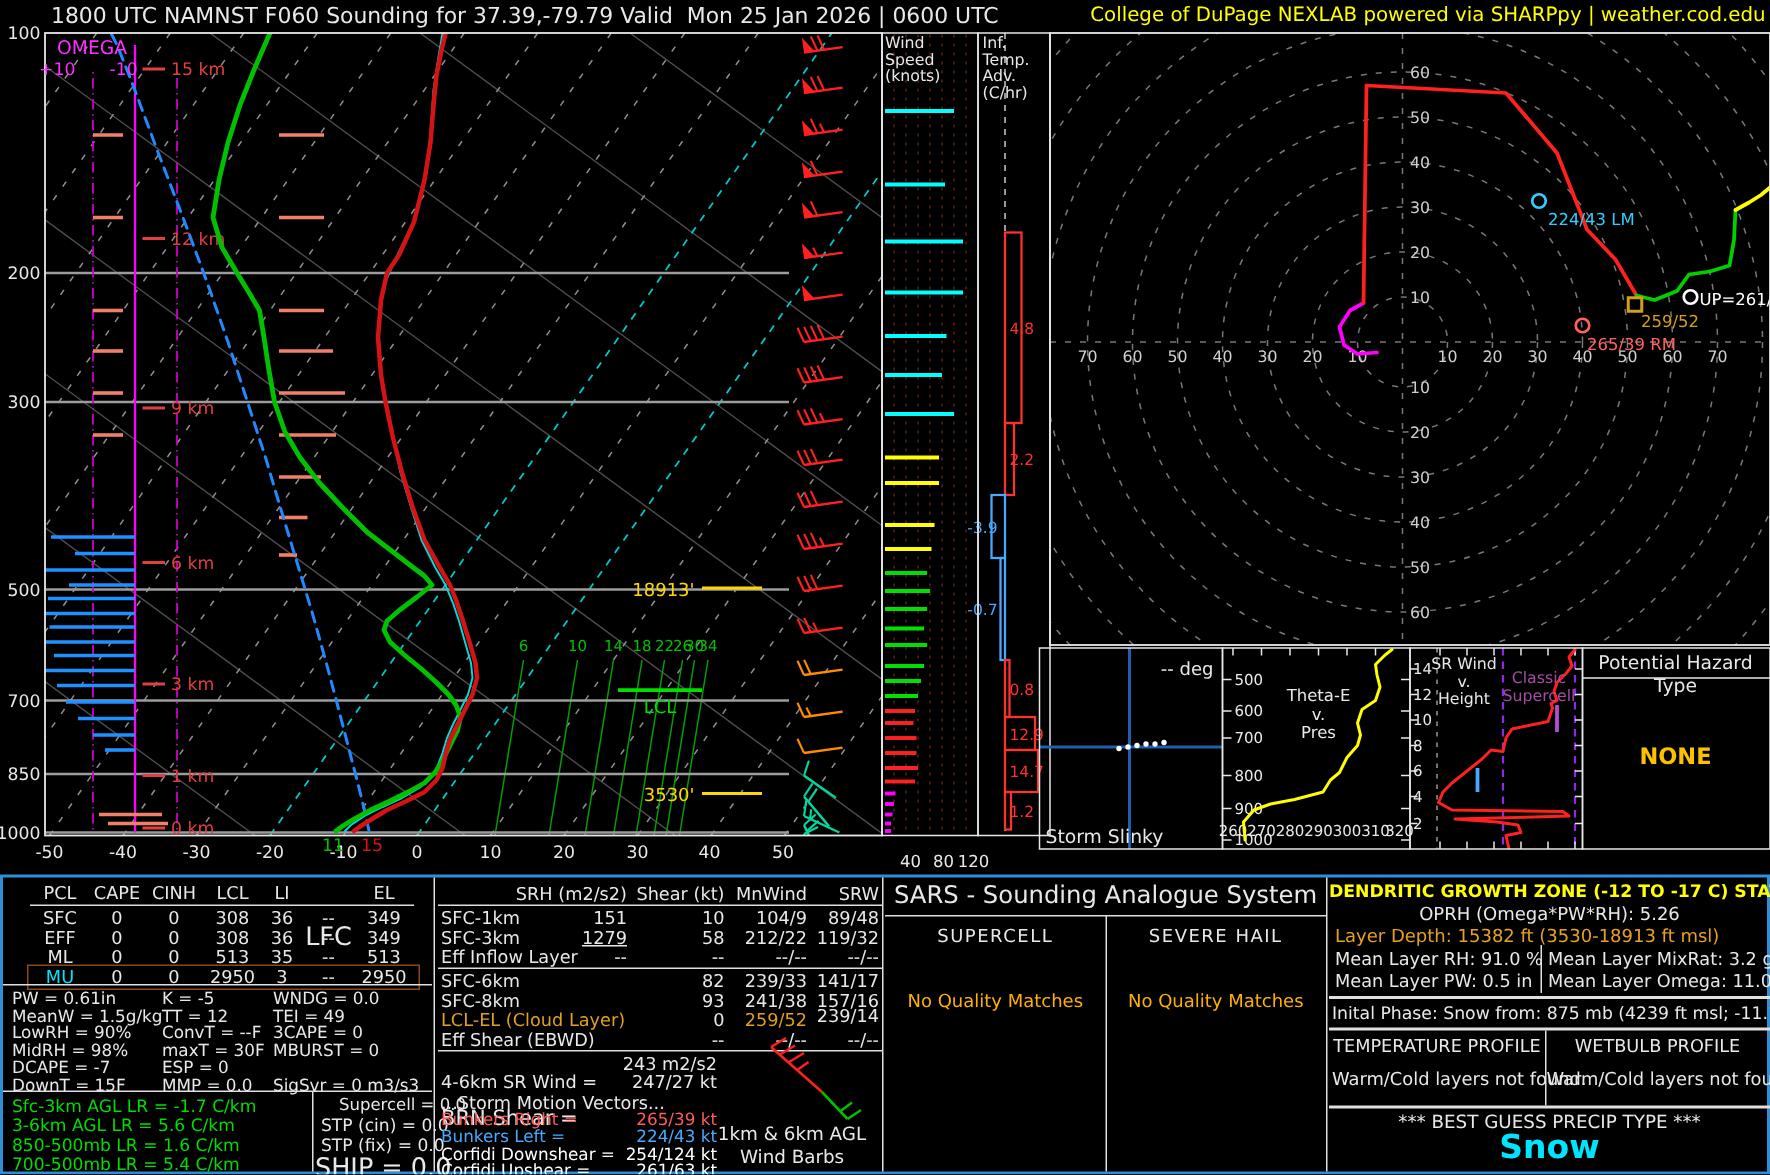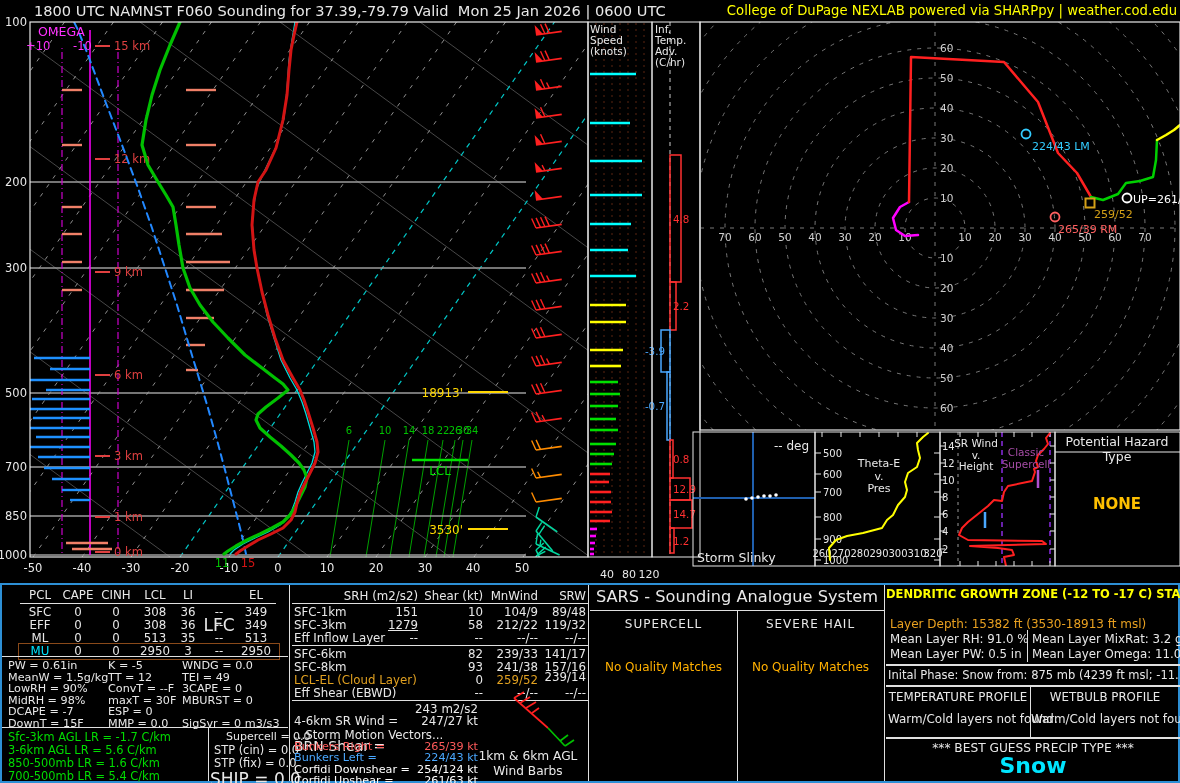--- a/index.html
+++ b/index.html
@@ -665,20 +665,21 @@
     <div class="hline" style="left:0;top:26px;width:294px;"></div>
     <div class="vline" style="left:147px;top:26px;height:171px;"></div>
     <div class="abs ctr" style="left:0;top:33px;width:147px;font-size:12px;letter-spacing:1px;">SUPERCELL</div>
     <div class="abs ctr" style="left:147px;top:33px;width:147px;font-size:12px;letter-spacing:1px;">SEVERE HAIL</div>
     <div class="abs ctr" style="left:0;top:76px;width:147px;font-size:12px;color:#ffb000;">No Quality Matches</div>
     <div class="abs ctr" style="left:147px;top:76px;width:147px;font-size:12px;color:#ffb000;">No Quality Matches</div>
   </div>
 
   <div class="abs" style="left:886px;top:584px;width:294px;height:197px;overflow:hidden;">
     <div class="abs ctr nw" style="left:0;top:3px;width:294px;font-size:11.5px;font-weight:bold;color:#ffff00;">DENDRITIC GROWTH ZONE (-12 TO -17 C) STATISTICS</div>
+    <div class="abs ctr nw" style="left:0;top:18px;width:294px;font-size:12px;">OPRH (Omega*PW*RH): 5.26</div>
     <div class="abs nw" style="left:4px;top:33px;font-size:12px;color:#e8a020;">Layer Depth: 15382 ft (3530-18913 ft msl)</div>
     <div class="abs nw" style="left:4px;top:48px;font-size:11.8px;">Mean Layer RH: 91.0 %</div>
     <div class="abs nw" style="left:4px;top:63px;font-size:11.8px;">Mean Layer PW: 0.5 in</div>
     <div class="abs nw" style="left:146px;top:48px;font-size:11.8px;">Mean Layer MixRat: 3.2 g/kg</div>
     <div class="abs nw" style="left:146px;top:63px;font-size:11.8px;">Mean Layer Omega: 11.0 ub/s</div>
     <div class="vline" style="left:141px;top:46px;height:32px;"></div>
     <div class="hline" style="left:0;top:80px;width:294px;height:2px;"></div>
     <div class="abs nw" style="left:2px;top:84px;font-size:11.5px;">Inital Phase: Snow from: 875 mb (4239 ft msl; -11.1 C)</div>
     <div class="hline" style="left:0;top:101px;width:294px;height:2px;"></div>
     <div class="vline" style="left:144px;top:103px;height:50px;"></div>

